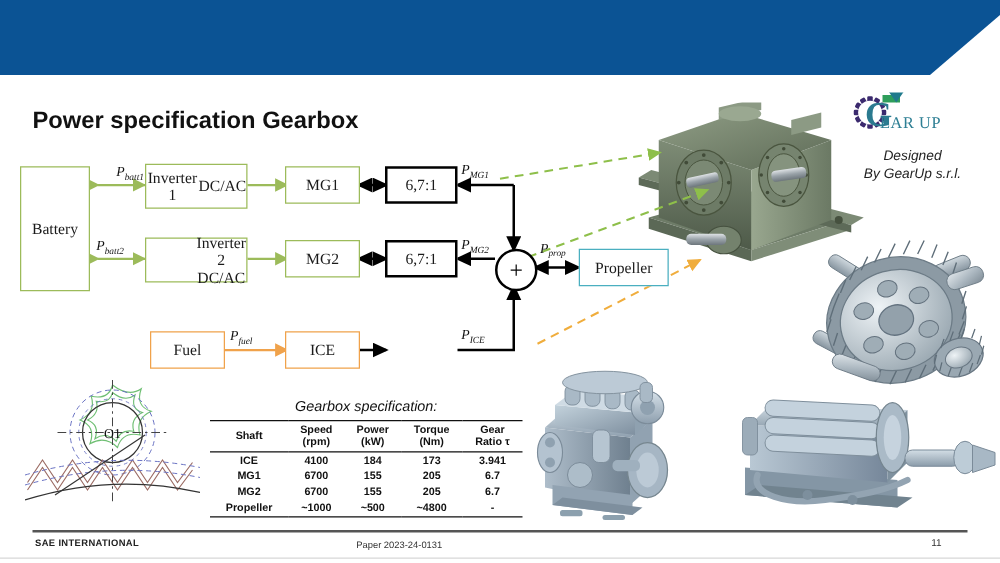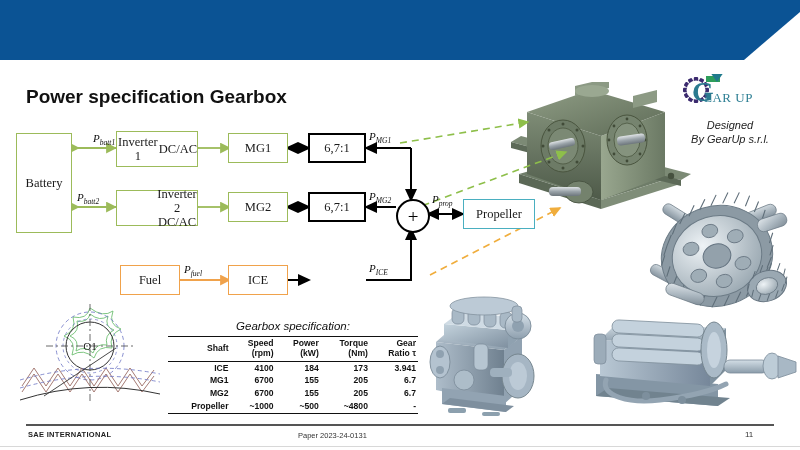--- a/index.html
+++ b/index.html
@@ -79,31 +79,31 @@
   
   .tbl-title{
     position:absolute;left:168px;top:320px;width:250px;text-align:center;
     font-style:italic;font-size:11.5px;color:#111;
   }
   table.spec{
     position:absolute;left:168px;top:336px;width:250px;
     border-collapse:collapse;font-size:8.6px;font-weight:bold;
     color:#111;font-family:"Liberation Sans", sans-serif;
   }
-  table.spec th,table.spec td{text-align:right;padding:0 2px;height:10px;}
+  table.spec th,table.spec td{text-align:center;padding:0 2px;height:10px;}
   table.spec thead tr{border-top:1.6px solid #111;border-bottom:1.4px solid #111;}
   table.spec thead th{font-weight:bold;line-height:1.15;padding:2px 2px;}
   table.spec tbody tr:last-child{border-bottom:1.6px solid #111;}
   table.spec tbody td{line-height:1.25;padding:1px 2px;}
 
   
   .foot-rule{position:absolute;left:26px;top:424px;width:748px;height:1.5px;background:#555;}
   .foot-rule2{position:absolute;left:0px;top:446px;width:800px;height:1px;background:#d8d8d8;}
   .foot-left{position:absolute;left:28px;top:430px;font-size:7.5px;font-weight:bold;color:#222;letter-spacing:.3px;}
-  .foot-mid{position:absolute;left:285px;top:431px;font-size:7.5px;color:#333;margin-left:13px;}
+  .foot-mid{position:absolute;left:285px;top:431px;font-size:7.5px;color:#333;}
   .foot-right{position:absolute;left:745px;top:430px;font-size:8px;color:#333;}
 
   
   .art{position:absolute;}
 </style>
 </head>
 <body>
 
 <div id="slide">
 

